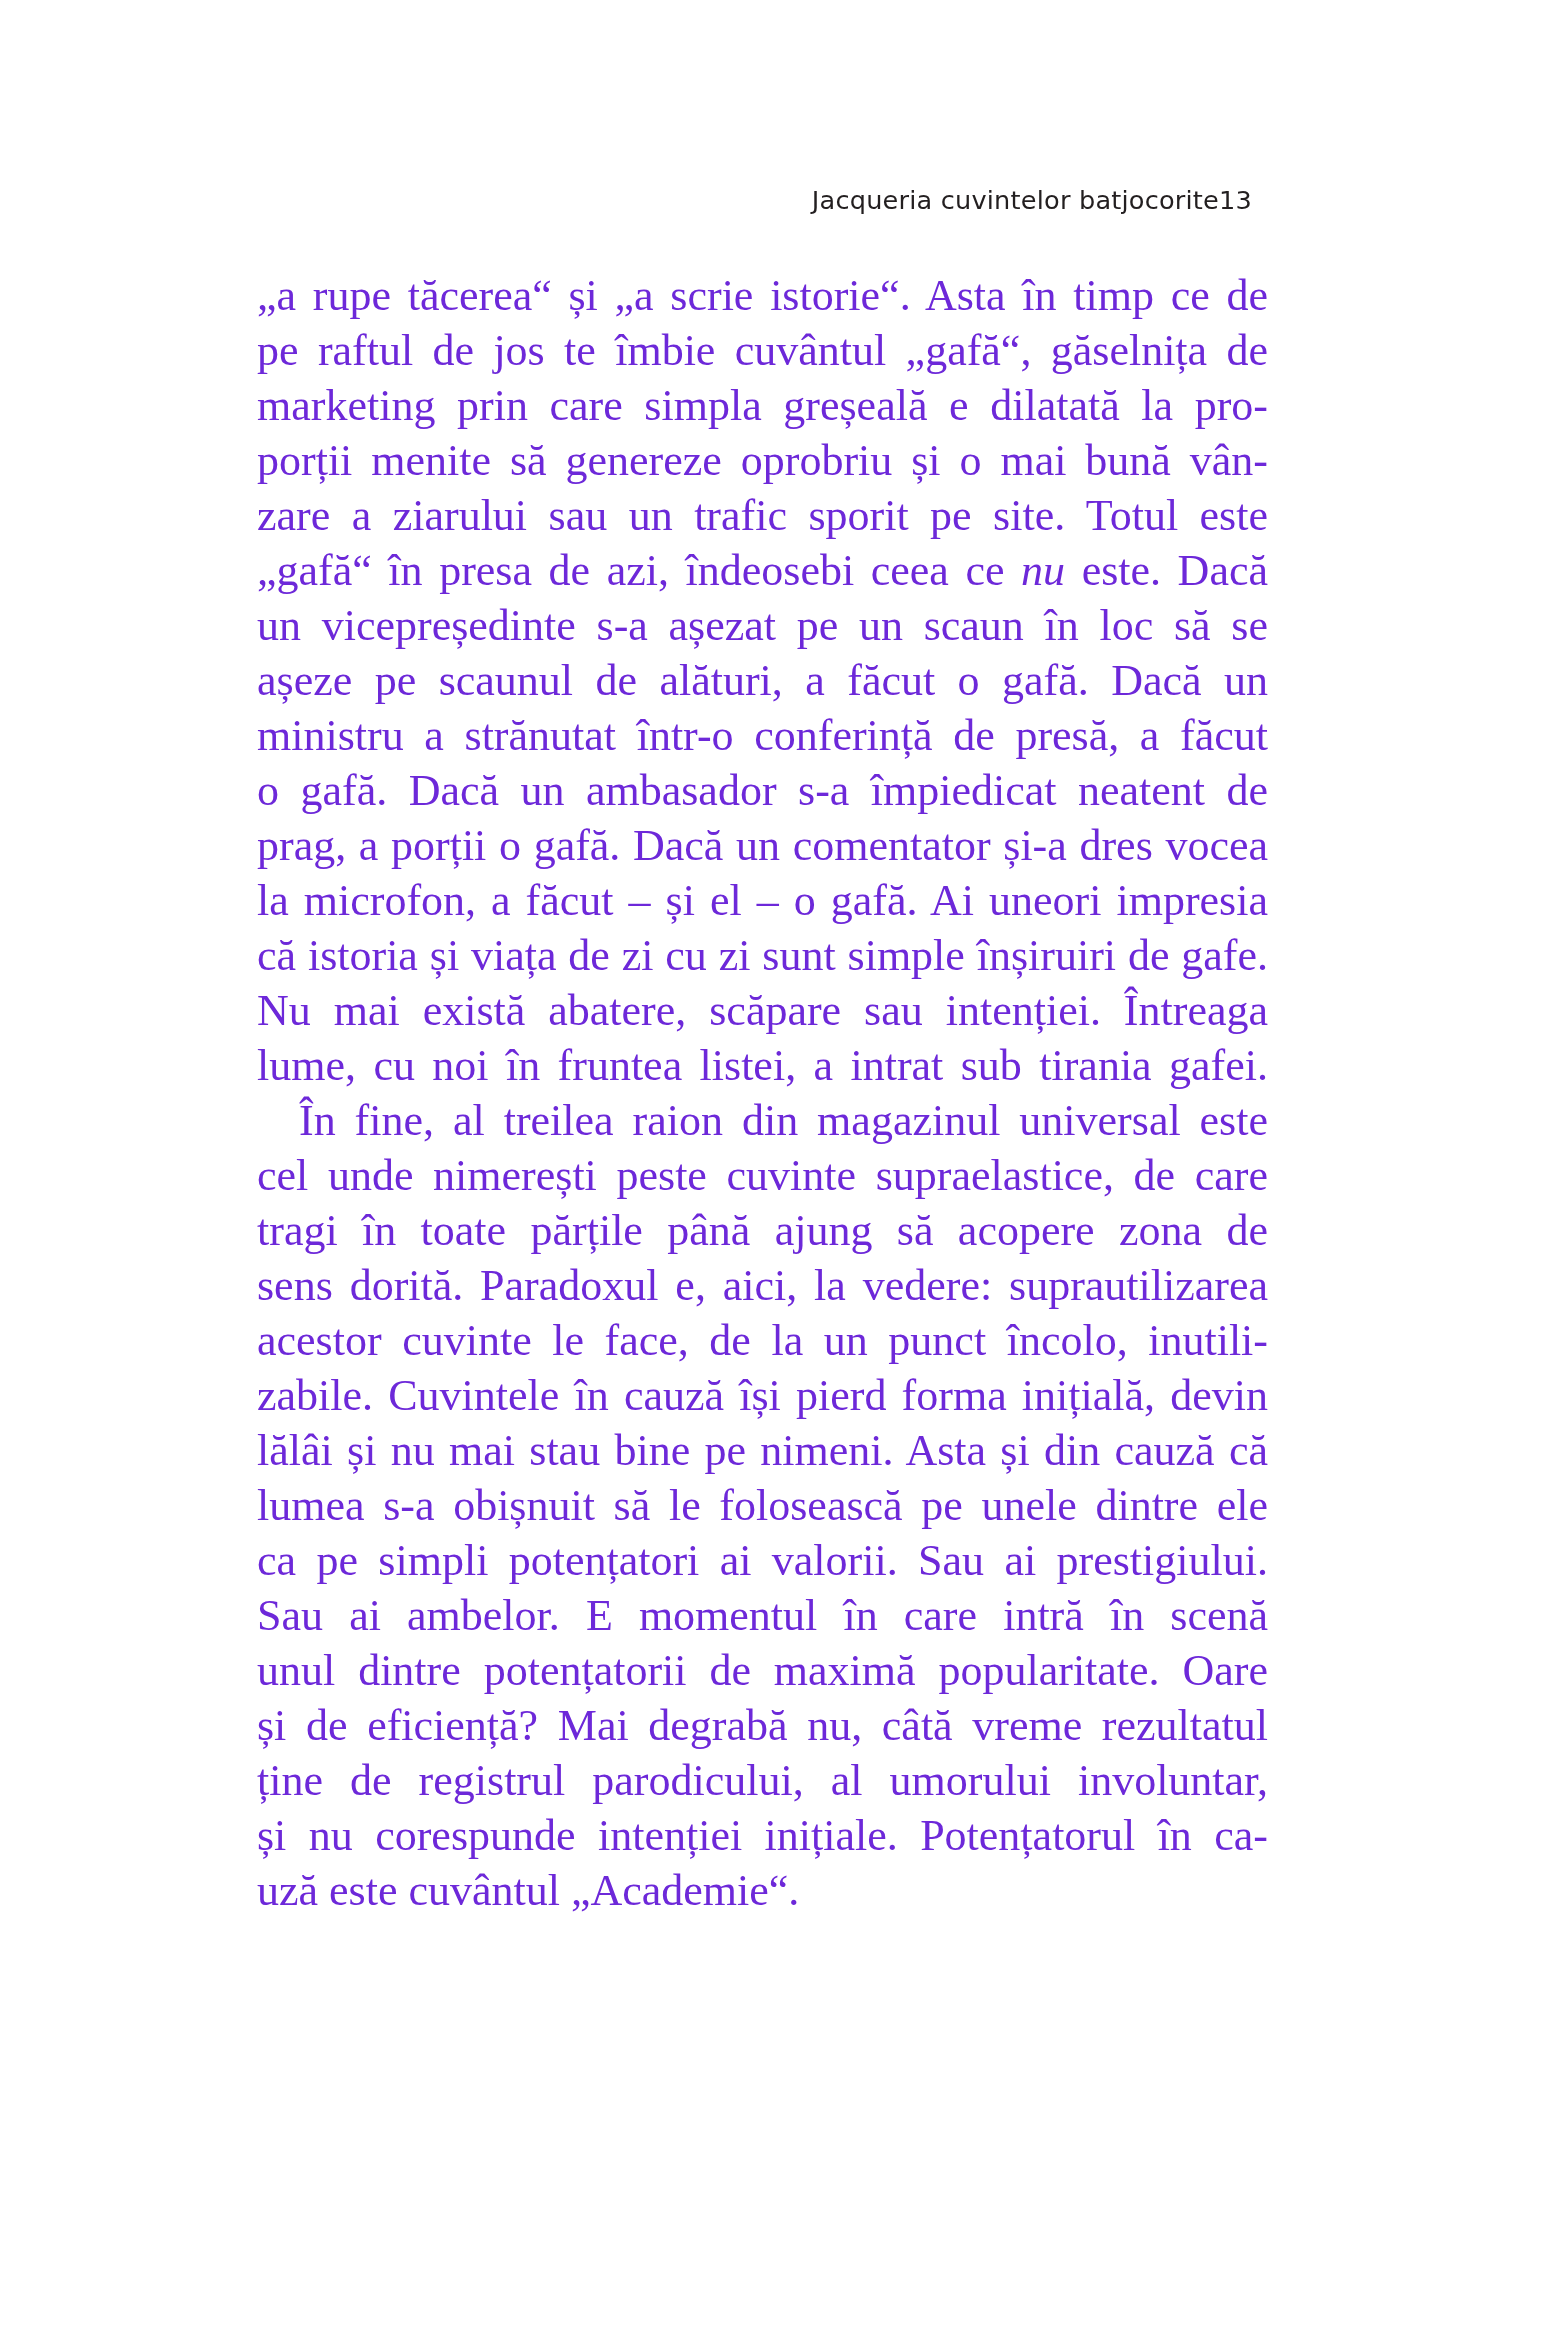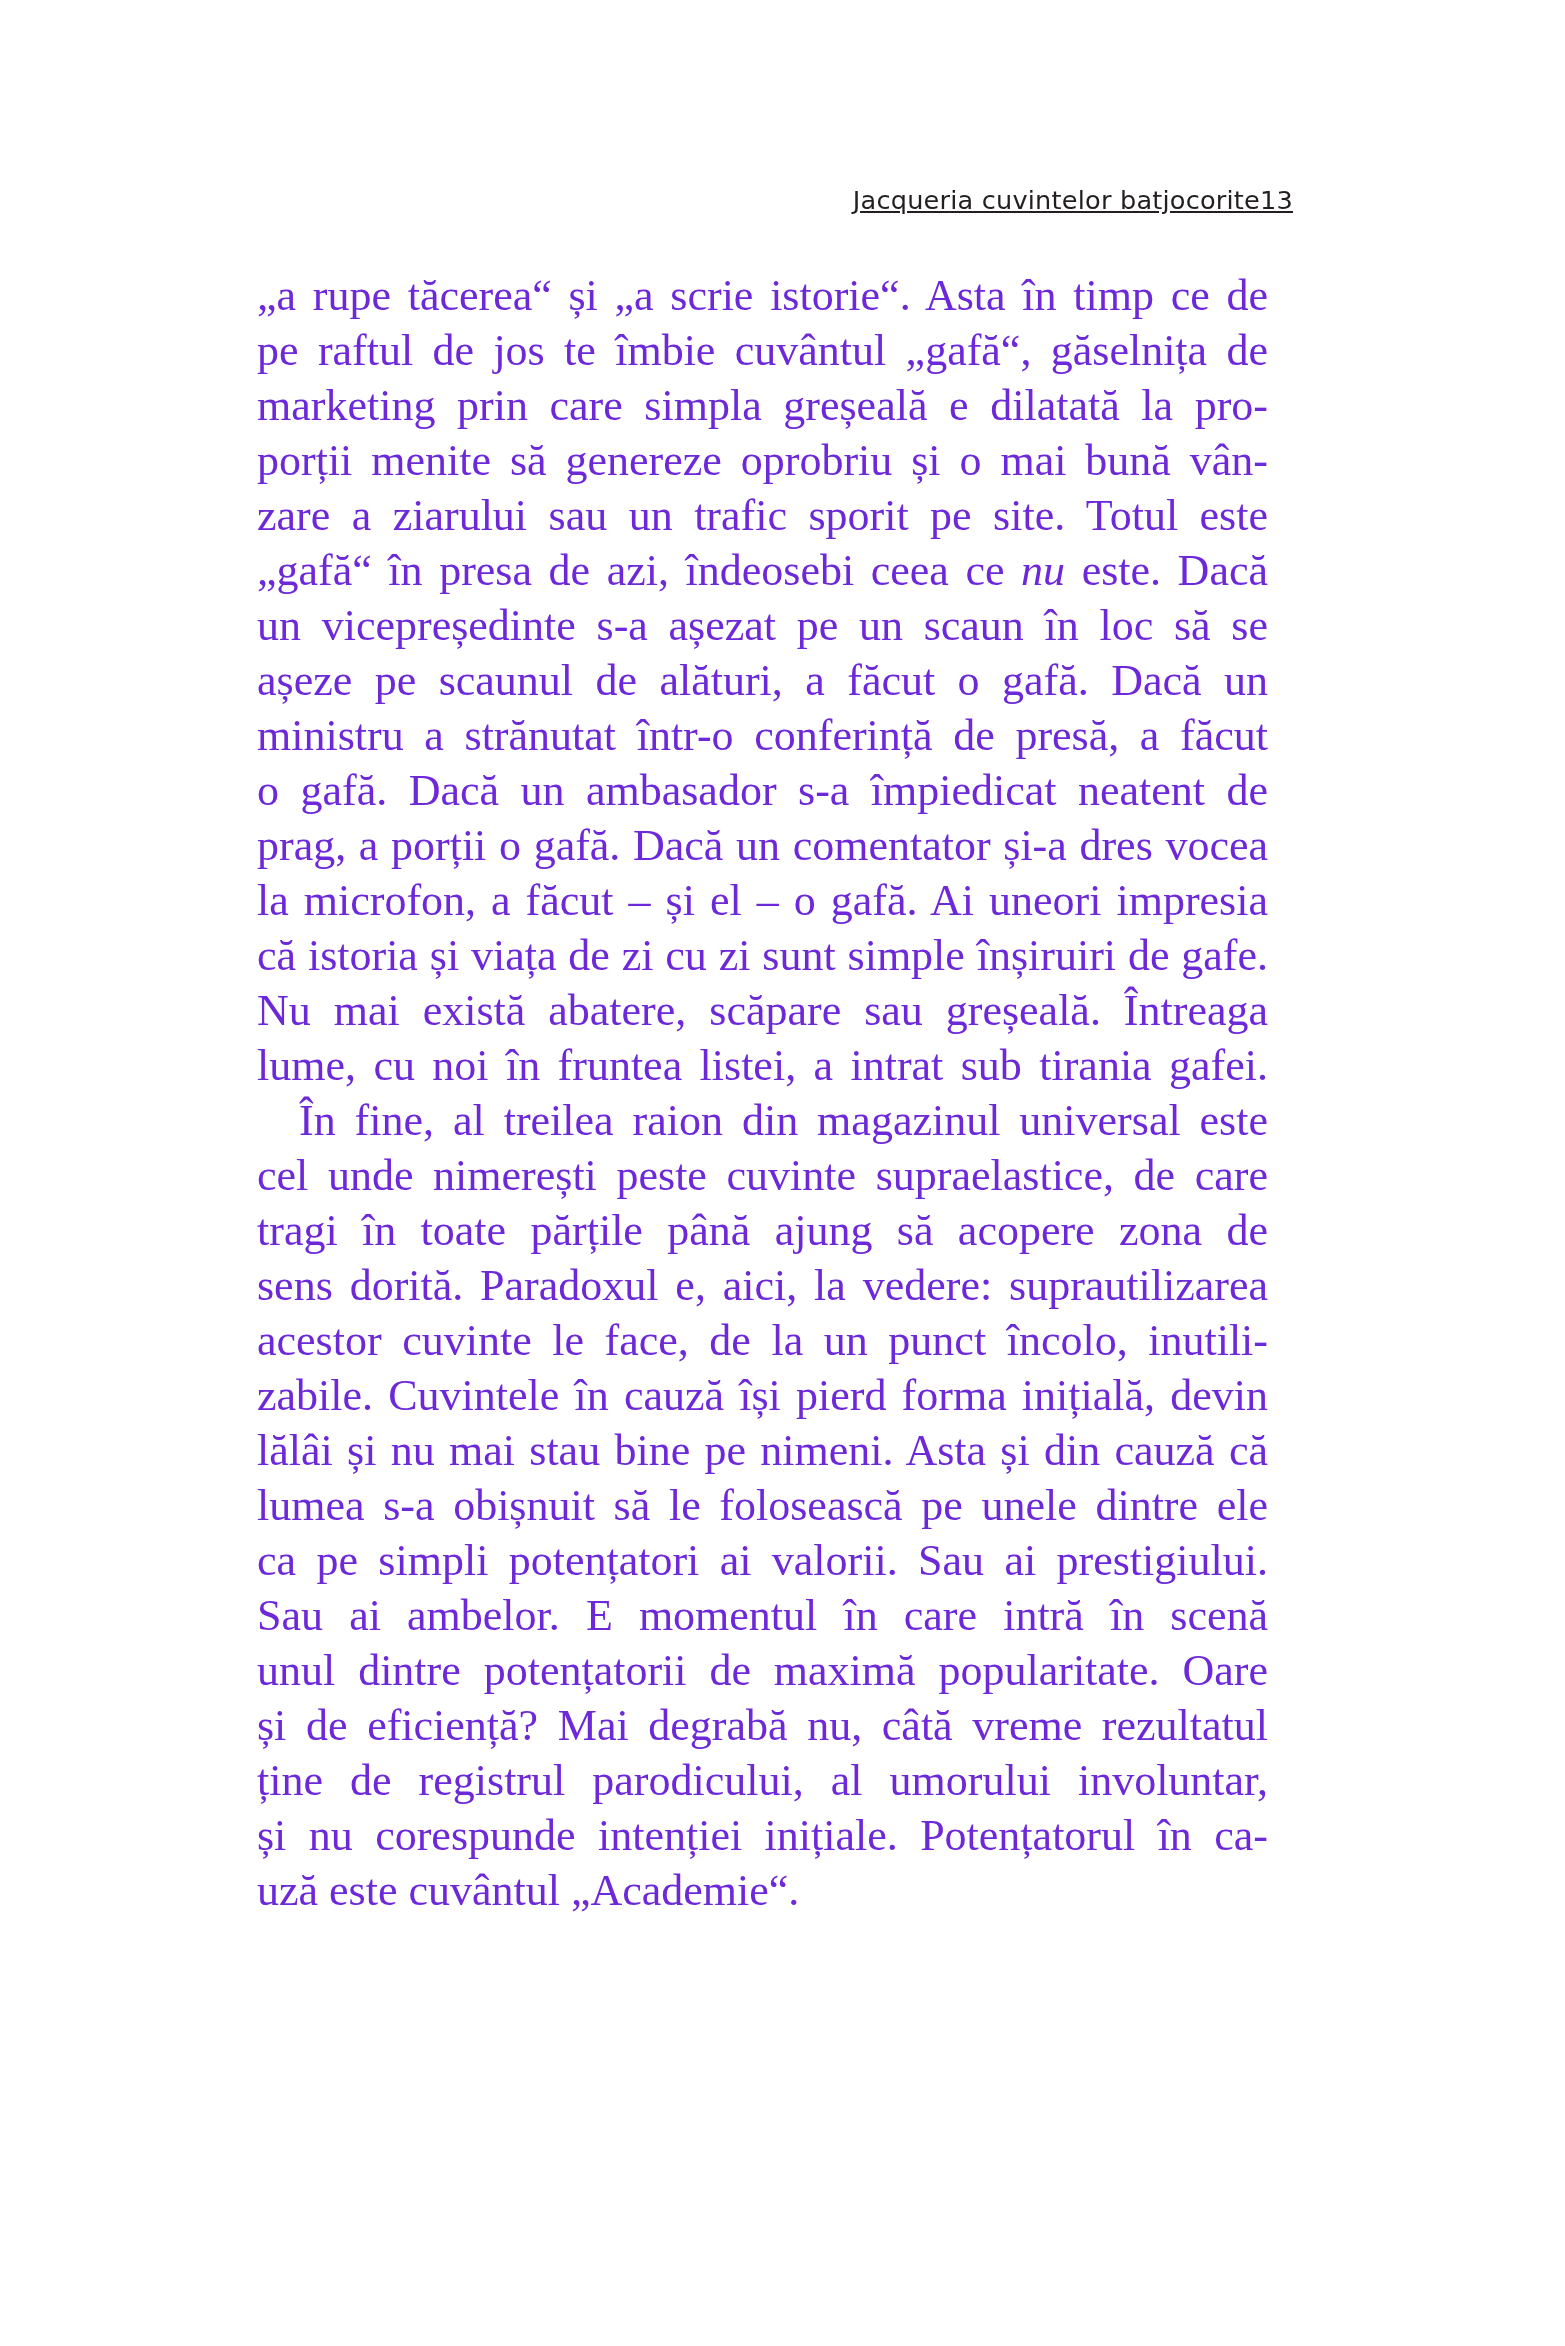--- a/index.html
+++ b/index.html
@@ -10,31 +10,30 @@
     body {
       width: 1565px;
       height: 2347px;
       position: relative;
       overflow: hidden;
       color: #231f20;
     }
     .running-head {
       position: absolute;
       top: 185px;
-      left: 729px;
+      left: 688px;
       width: 564px;
       height: 42px;
       display: flex;
       justify-content: flex-end;
       align-items: baseline;
       font-family: "DejaVu Sans", sans-serif;
       font-size: 25.6px;
       letter-spacing: 0.2px;
       color: #231f20;
-      text-decoration: underline;
     }
     .running-head .page-number {
     }
     .text-block {
       position: absolute;
       top: 268px;
       left: 257px;
       width: 1011px;
       font-family: "Liberation Serif", "DejaVu Serif", serif;
       font-size: 44px;
@@ -75,21 +74,21 @@
     <span class="line">porții menite să genereze oprobriu și o mai bună vân-</span>
     <span class="line">zare a ziarului sau un trafic sporit pe site. Totul este</span>
     <span class="line"><span>„gafă“ în presa de azi, îndeosebi ceea ce </span><em>nu</em><span> este. Dacă</span></span>
     <span class="line">un vicepreședinte s-a așezat pe un scaun în loc să se</span>
     <span class="line">așeze pe scaunul de alături, a făcut o gafă. Dacă un</span>
     <span class="line">ministru a strănutat într-o conferință de presă, a făcut</span>
     <span class="line">o gafă. Dacă un ambasador s-a împiedicat neatent de</span>
     <span class="line">prag, a porții o gafă. Dacă un comentator și-a dres vocea</span>
     <span class="line">la microfon, a făcut – și el – o gafă. Ai uneori impresia</span>
     <span class="line">că istoria și viața de zi cu zi sunt simple înșiruiri de gafe.</span>
-    <span class="line">Nu mai există abatere, scăpare sau greșeală. Întreaga</span>
+    <span class="line">Nu mai există abatere, scăpare sau intenției. Întreaga</span>
     <span class="line">lume, cu noi în fruntea listei, a intrat sub tirania gafei.</span>
   </div>
 
   <div>
     <span class="line indent">În fine, al treilea raion din magazinul universal este</span>
     <span class="line">cel unde nimerești peste cuvinte supraelastice, de care</span>
     <span class="line">tragi în toate părțile până ajung să acopere zona de</span>
     <span class="line">sens dorită. Paradoxul e, aici, la vedere: suprautilizarea</span>
     <span class="line">acestor cuvinte le face, de la un punct încolo, inutili-</span>
     <span class="line">zabile. Cuvintele în cauză își pierd forma inițială, devin</span>

